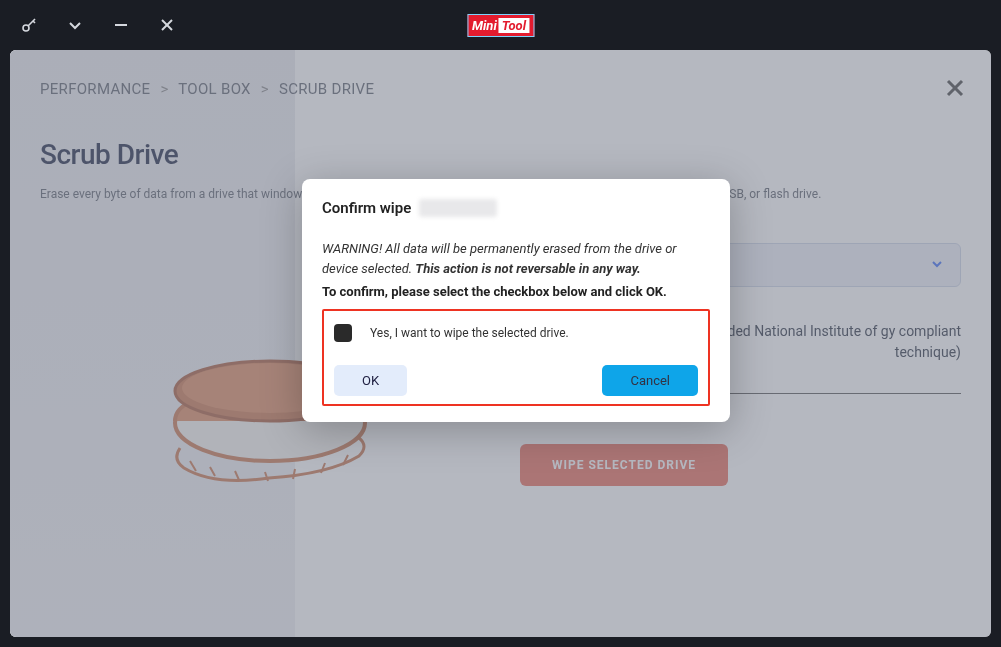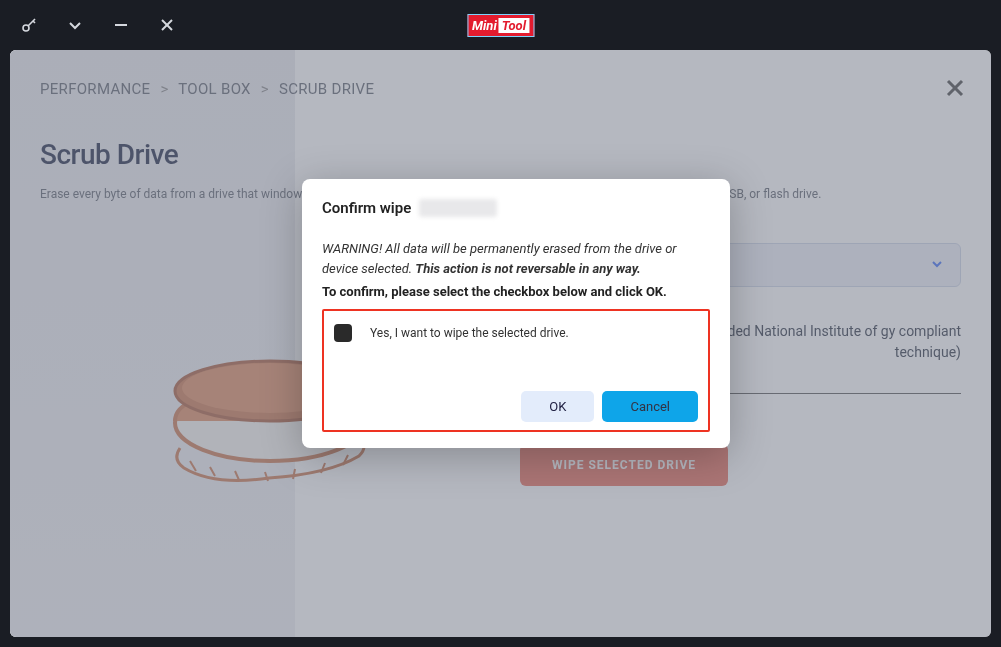--- a/index.html
+++ b/index.html
@@ -45,21 +45,21 @@
 .modal { position: absolute; left: 302px; top: 179px; width: 428px; background: white; border-radius: 8px; box-shadow: 0 8px 40px rgba(0,0,0,0.25); padding: 20px 20px 16px 20px; z-index: 100; }
 .modal h3 { font-size: 15px; font-weight: 600; color: #222; display:flex; align-items:center; gap: 8px; }
 .blur-chip { width: 78px; height: 18px; background: #e8e8ea; filter: blur(2px); border-radius: 3px; }
 .modal-warn { margin-top: 22px; font-size: 13px; color: #333; line-height: 1.5; font-style: italic; }
 .modal-warn b { font-weight: 700; }
 .modal-confirm { margin-top: 6px; font-size: 13px; font-weight: 700; color: #222; }
 .redbox { border: 2px solid #e32; border-radius: 2px; margin-top: 10px; padding: 8px 10px 8px 10px; }
 .cb-row { display: flex; align-items: center; gap: 18px; min-height: 28px; }
 .cb { width: 18px; height: 18px; border-radius: 4px; background: #2a2a2a; flex-shrink: 0; }
 .cb-label { font-size: 12px; color: #333; }
-.modal-actions { display:flex; justify-content:flex-end; gap: 8px; margin-top: 44px; }
+.modal-actions { display:flex; justify-content:space-between; gap: 8px; margin-top: 18px; }
 .modal-actions button { border: none; border-radius: 5px; padding: 8px 28px; font-size: 13px; cursor: pointer; }
 .btn-ok { background: #e3ecfb; color: #224; }
 .btn-cancel { background: #0ea5e9; color: #334; }
 </style>
 </head>
 <body>
 
 <div class="titlebar">
   <div class="titlebar-center">
     <div class="brand-badge"><span>Mini</span><span class="tool">Tool</span></div>

